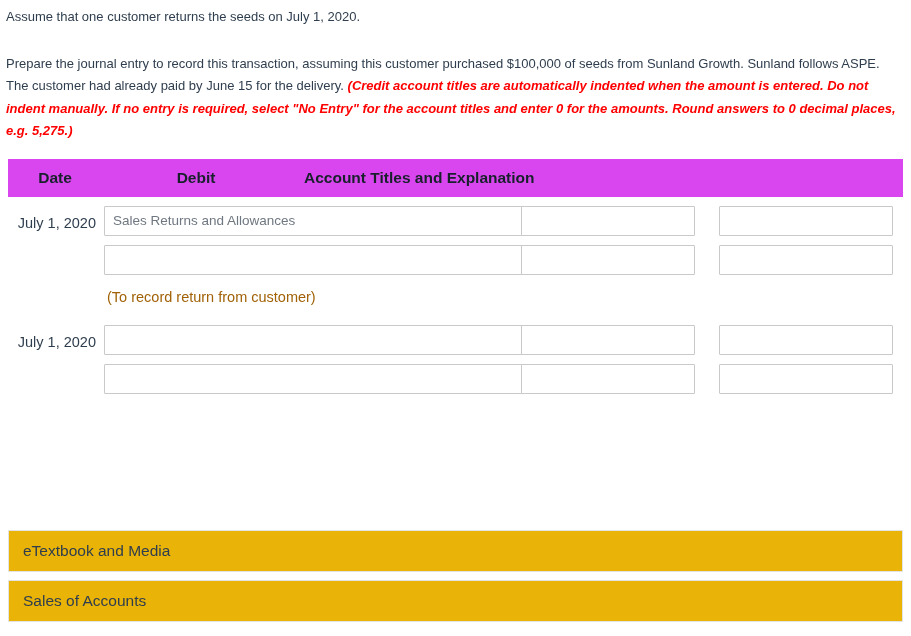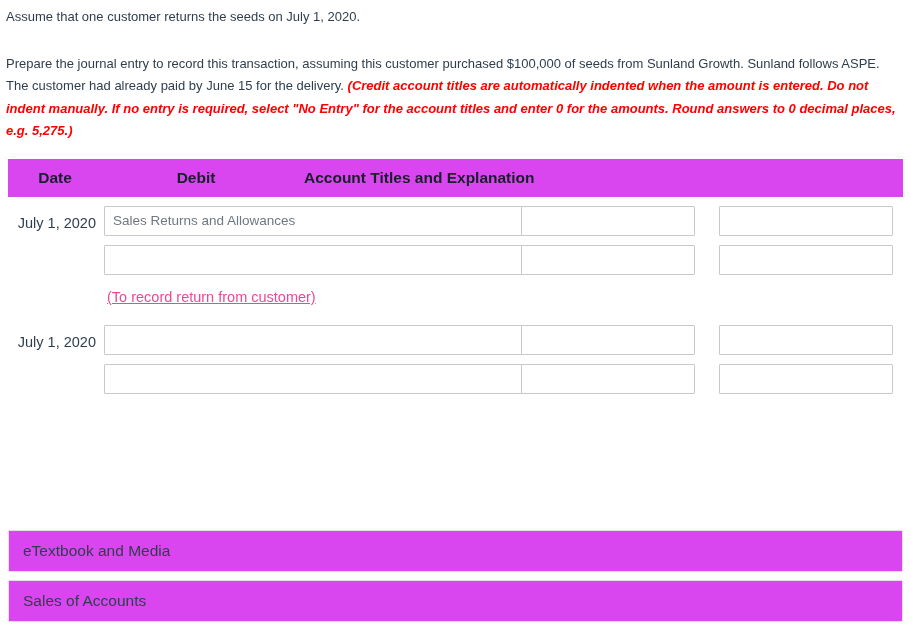--- a/index.html
+++ b/index.html
@@ -125,38 +125,37 @@
     line-height: 28px;
     border-radius: 1px;
     white-space: nowrap;
     overflow: hidden;
   }
   .fld-acct { width: 449px; }
   .fld-amt  { width: 174px; }
 
   .explain {
     font-size: 14.5px;
-    color: #ec4899;
+    color: #a16207;
     padding-left: 96px;
     margin-top: 14px;
-    text-decoration: underline;
   }
   .explain-inner { padding-left: 3px; }
 
   .blockgap { height: 11px; }
 
   
   .panels {
     position: absolute;
     left: 8px;
     top: 530px;
     width: 895px;
   }
   .panel {
-    background: #d946ef;
+    background: #eab308;
     border: 1px solid #e3e3e3;
     height: 42px;
     box-sizing: border-box;
     display: flex;
     align-items: center;
     padding-left: 14px;
     font-size: 15.5px;
     color: #2f3e4e;
     margin-bottom: 8px;
   }

